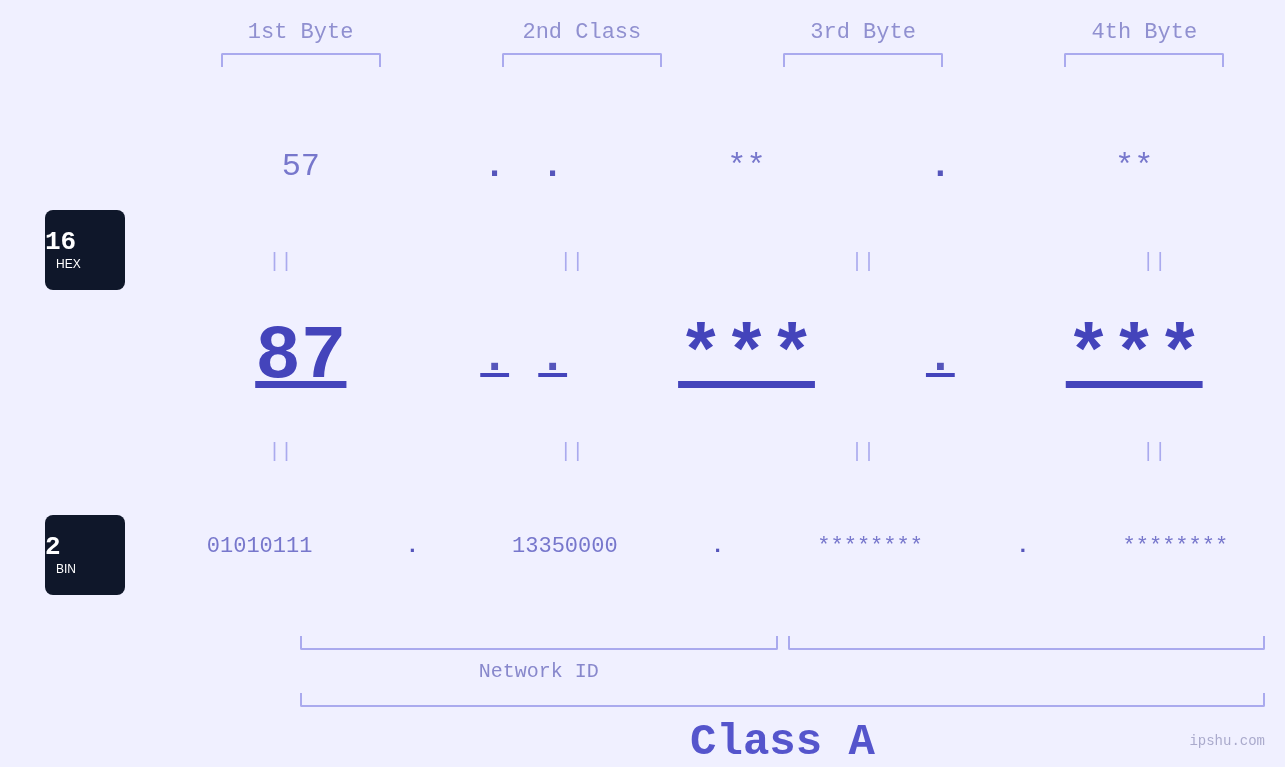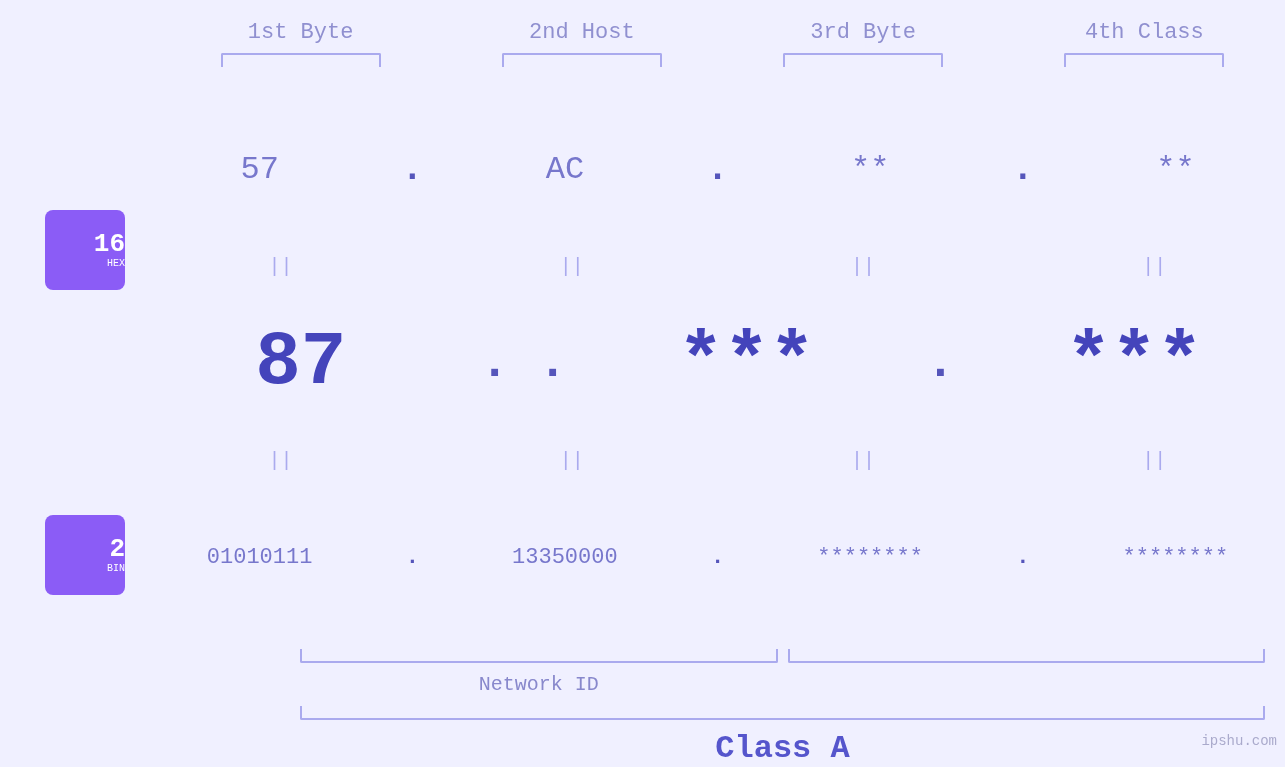--- a/index.html
+++ b/index.html
@@ -74,40 +74,41 @@
     .badges-col {
       display: flex;
       flex-direction: column;
       align-items: center;
       justify-content: space-around;
       width: 130px;
       padding: 10px 20px 60px 20px;
     }
 
     .badge {
-      background: #8b5cf6;
+      background: #0f172a;
       color: white;
       border-radius: 8px;
       width: 80px;
       height: 80px;
       display: flex;
       flex-direction: column;
-      align-items: flex-end;
+      align-items: flex-start;
       justify-content: center;
     }
 
     .badge-num {
       font-size: 26px;
       font-weight: bold;
       line-height: 1.1;
     }
 
     .badge-label {
-      font-size: 10px;
-      font-family: Liberation Mono, monospace;
+      font-size: 12px;
+      font-family: Liberation Sans, sans-serif;
+      margin-left: 11px;
     }
 
     
     .data-area {
       flex: 1;
       display: flex;
       flex-direction: column;
     }
 
     
@@ -121,20 +122,21 @@
 
     .data-row.hex-row {
       color: #7777cc;
       font-size: 32px;
     }
 
     .data-row.dec-row {
       color: #4444bb;
       font-size: 76px;
       font-weight: bold;
+      text-decoration: underline;
     }
 
     .data-row.bin-row {
       color: #7777cc;
       font-size: 22px;
     }
 
     .byte-cell {
       flex: 1;
       text-align: center;
@@ -230,30 +232,30 @@
       height: 14px;
       border: 2px solid #aaaaee;
       border-top: none;
       border-radius: 0 0 2px 2px;
       margin-top: 10px;
     }
 
     .class-label {
       text-align: center;
       color: #5555cc;
-      font-size: 32px;
+      font-size: 44px;
       font-family: 'Courier New', Courier, monospace;
       margin-top: 10px;
       font-weight: bold;
     }
 
     .watermark {
       position: absolute;
       bottom: 18px;
-      right: 8px;
+      right: 20px;
       color: #aaaacc;
       font-size: 14px;
       font-family: 'Courier New', Courier, monospace;
     }
 
     
     .rows-wrapper {
       flex: 1;
       display: flex;
       flex-direction: column;
@@ -261,23 +263,23 @@
       padding-bottom: 10px;
     }
   </style>
 </head>
 <body>
 
 <div class="container">
 
   <div class="byte-headers">
     <div class="byte-header">1st Byte</div>
-    <div class="byte-header">2nd Host</div>
+    <div class="byte-header">2nd Class</div>
     <div class="byte-header">3rd Byte</div>
-    <div class="byte-header">4th Class</div>
+    <div class="byte-header">4th Byte</div>
   </div>
 
   <div class="bracket-row">
     <div class="bracket">
         <div class="bracket-line"></div>
       </div>
     <div class="bracket">
         <div class="bracket-line"></div>
       </div>
     <div class="bracket">
@@ -300,21 +302,20 @@
         <span class="badge-label">BIN</span>
       </div>
     </div>
 
     <div class="data-area">
       <div class="rows-wrapper">
 
         <div class="data-row hex-row">
           <div class="byte-cell">57</div>
           <div class="dot-cell">.</div>
-          <div class="byte-cell">AC</div>
           <div class="dot-cell">.</div>
           <div class="byte-cell">**</div>
           <div class="dot-cell">.</div>
           <div class="byte-cell">**</div>
         </div>
 
         <div class="eq-row">
           <div class="eq-cell">||</div>
           <div class="eq-dot-cell"></div>
           <div class="eq-cell">||</div>

